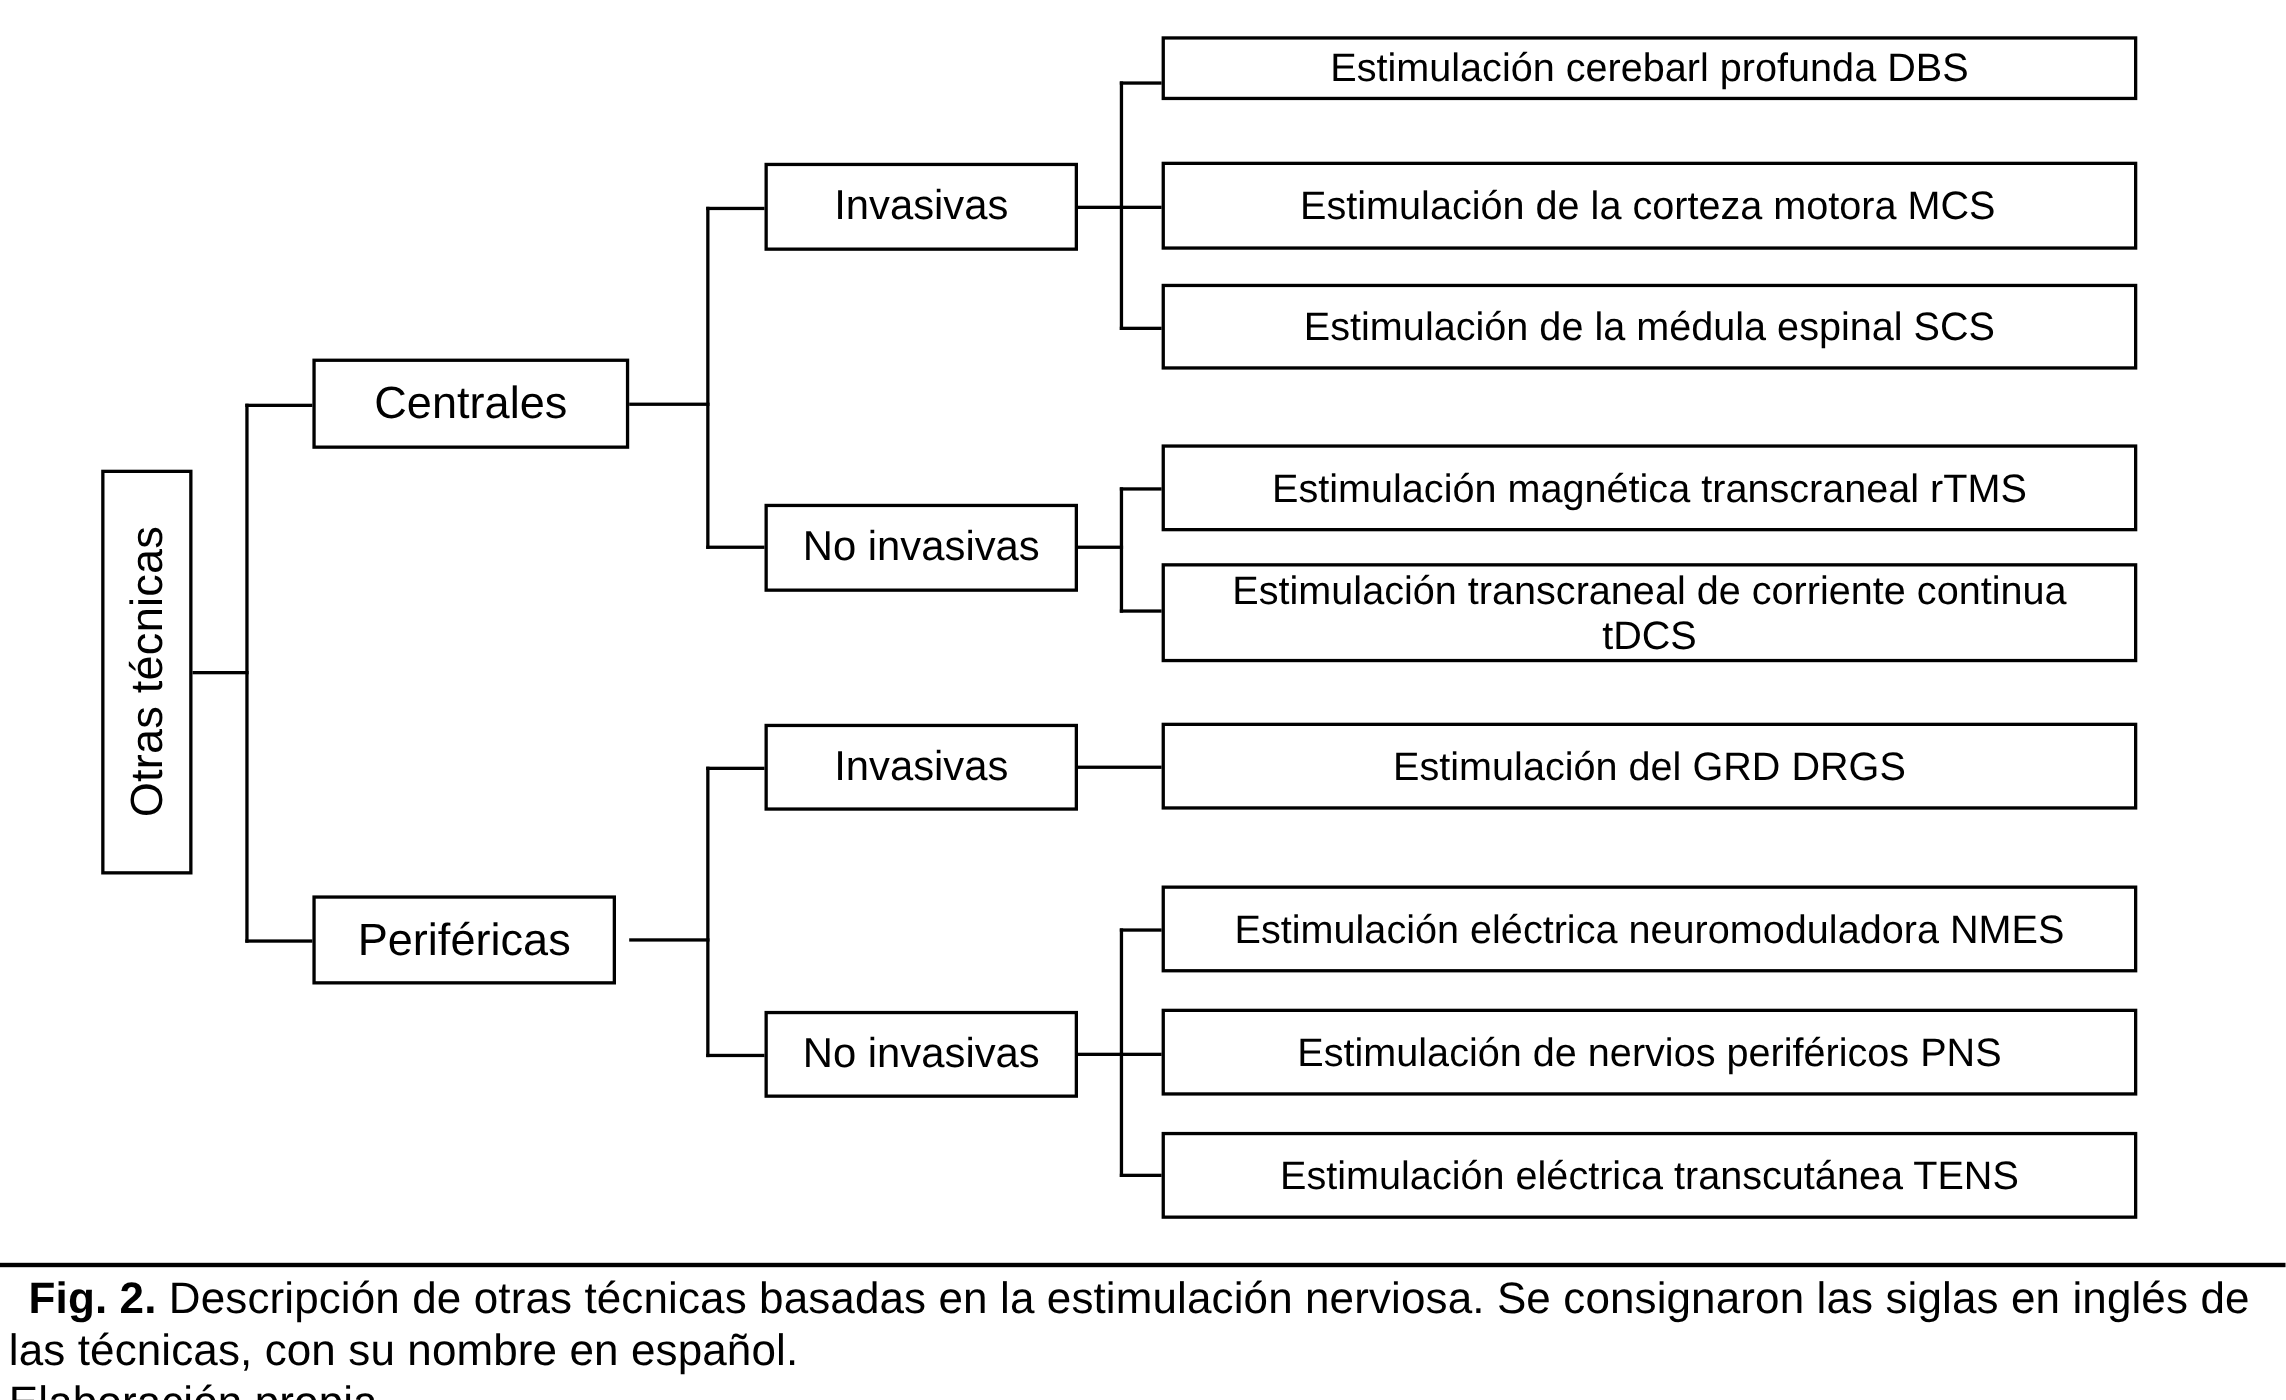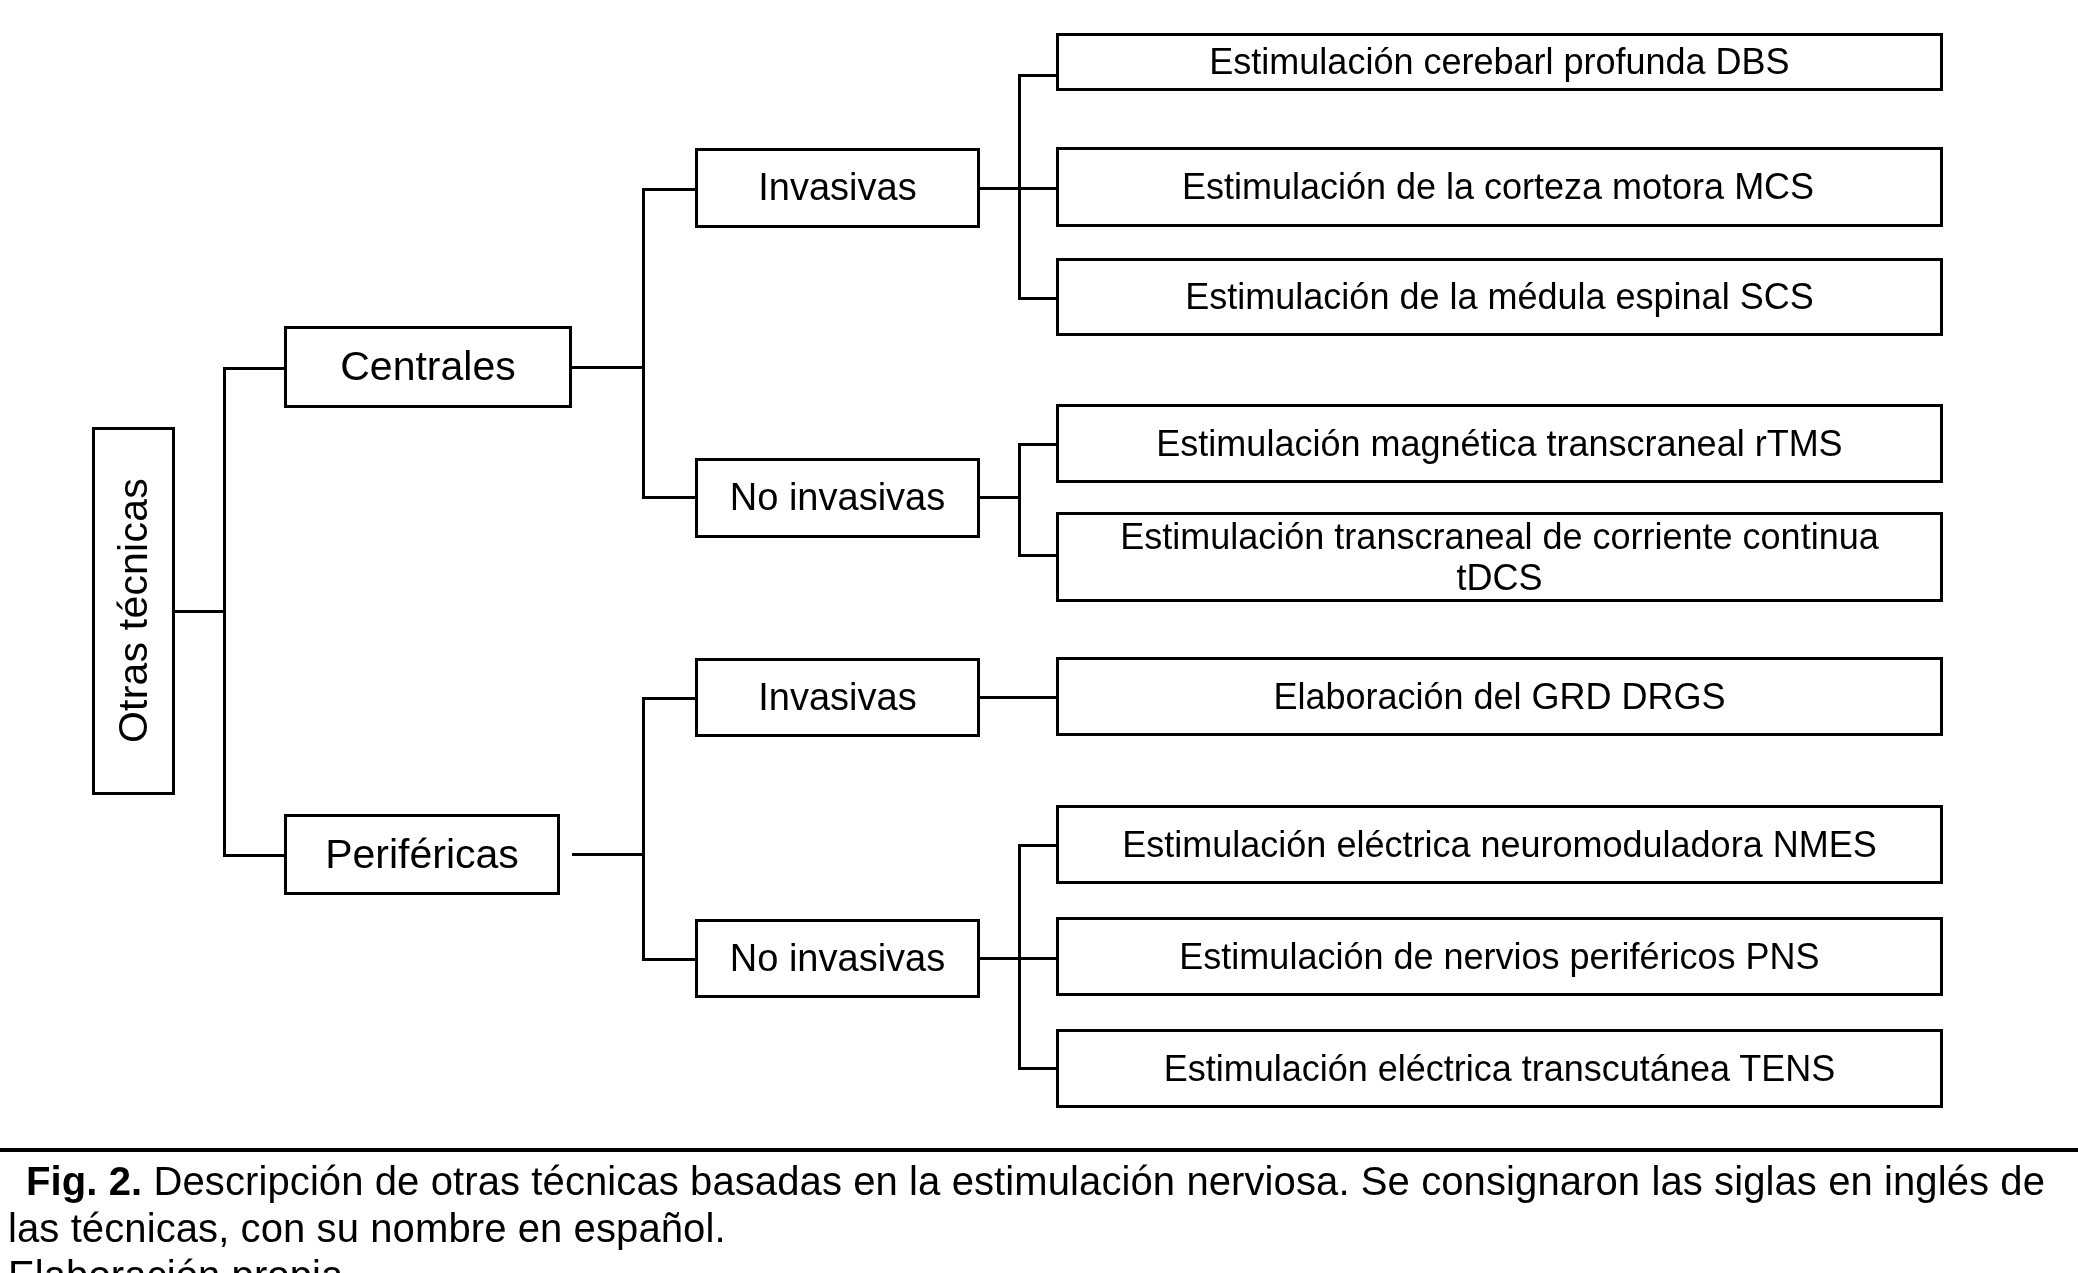--- a/index.html
+++ b/index.html
@@ -137,21 +137,21 @@
 
     <div class="edge h" style="left:572px; top:853px; width:73px;"></div>
     <div class="edge v" style="left:642px; top:697px; height:264px;"></div>
     <div class="edge h" style="left:642px; top:697px; width:56px;"></div>
     <div class="edge h" style="left:642px; top:958px; width:56px;"></div>
 
     <div class="node level3" style="left:695px; top:658px; width:285px; height:79px;">Invasivas</div>
 
     <div class="edge h" style="left:980px; top:696px; width:79px;"></div>
 
-    <div class="node leaf" style="left:1056px; top:657px; width:887px; height:79px;">Elaboración del GRD DRGS</div>
+    <div class="node leaf" style="left:1056px; top:657px; width:887px; height:79px;">Estimulación del GRD DRGS</div>
 
     <div class="node level3" style="left:695px; top:919px; width:285px; height:79px;">No invasivas</div>
 
     <div class="edge h" style="left:980px; top:957px; width:41px;"></div>
     <div class="edge v" style="left:1018px; top:844px; height:226px;"></div>
     <div class="edge h" style="left:1018px; top:844px; width:41px;"></div>
     <div class="edge h" style="left:1018px; top:957px; width:41px;"></div>
     <div class="edge h" style="left:1018px; top:1067px; width:41px;"></div>
 
     <div class="node leaf" style="left:1056px; top:805px; width:887px; height:79px;">Estimulación eléctrica neuromoduladora NMES</div>

